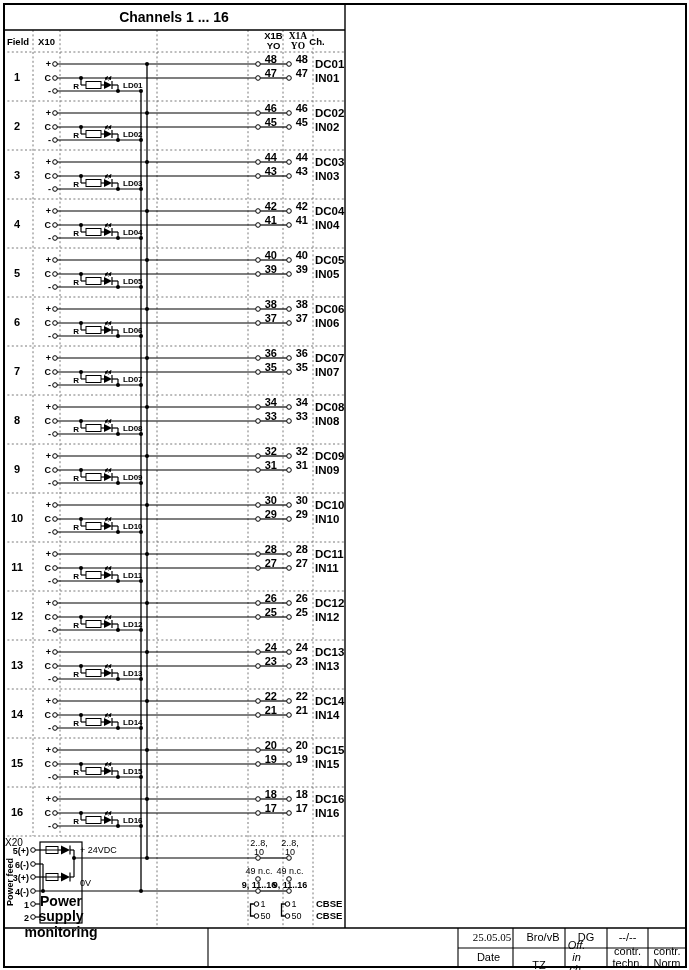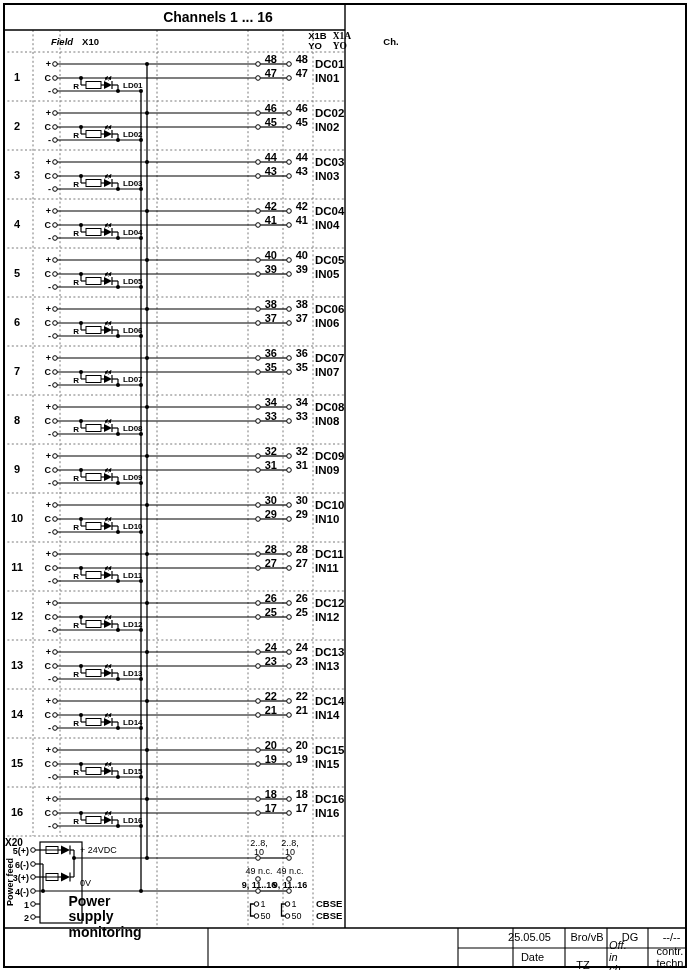--- a/index.html
+++ b/index.html
@@ -1,21 +1,21 @@
 <!DOCTYPE html>
 <html><head>
 <meta charset="utf-8">
 <style>
   html,body{margin:0;padding:0;background:#ffffff;}
   body{width:689px;height:970px;font-family:"Liberation Sans",sans-serif;color:#000;}
   .page{position:relative;width:689px;height:970px;background:#fff;overflow:hidden;}
   .abs{position:absolute;}
-  .ctr{display:flex;align-items:center;justify-content:center;padding-left:44px;}
+  .ctr{display:flex;align-items:center;justify-content:center;text-align:center;}
   .pre{white-space:pre-line;line-height:1.1;}
-  .b{font-weight:bold;}
+  .b{font-weight:normal;}
   #schematic{position:absolute;left:0;top:0;}
   .title{font-size:14px;font-weight:bold;}
   .hdr{font-size:9.5px;font-weight:bold;}
   .plabel{font-size:9px;font-weight:normal;}
   .tbcell{font-size:11px;line-height:1.08;white-space:pre-line;}
   .rot{transform:rotate(-90deg);transform-origin:0 0;font-size:9px;font-weight:bold;text-align:center;}
 </style>
 </head>
 <body>
 
@@ -734,40 +734,40 @@
       <circle cx="287.5" cy="916" r="2.3" fill="#fff" stroke="#000000" stroke-width="1"></circle>
       <polyline points="284.9,904 281.5,904 281.5,916 284.9,916" fill="none" stroke="#000000" stroke-width="1.3"></polyline>
       <text x="291.5" y="907" font-size="9" text-anchor="start" font-weight="normal" fill="#000000" font-family="&quot;Liberation Sans&quot;,sans-serif">1</text>
       <text x="291.5" y="919" font-size="9" text-anchor="start" font-weight="normal" fill="#000000" font-family="&quot;Liberation Sans&quot;,sans-serif">50</text>
       <text x="316" y="907" font-size="9.5" text-anchor="start" font-weight="bold" fill="#000000" font-family="&quot;Liberation Sans&quot;,sans-serif">CBSE</text>
       <text x="316" y="919" font-size="9.5" text-anchor="start" font-weight="bold" fill="#000000" font-family="&quot;Liberation Sans&quot;,sans-serif">CBSE</text>
     </svg>
 
   <div class="abs ctr title" style="left:3px;top:5px;width:342px;height:24px;">Channels 1 ... 16</div>
 
-  <div class="abs ctr hdr" style="left:3px;top:31px;width:30px;height:20px;font-style:italic;">Field</div>
+  <div class="abs ctr hdr" style="left:3px;top:31px;width:30px;height:20px;">Field</div>
   <div class="abs ctr hdr" style="left:33px;top:31px;width:27px;height:20px;">X10</div>
   <div class="abs ctr hdr pre" style="left:256px;top:30px;width:35px;height:22px;">X1B
 YO</div>
   <div class="abs ctr hdr pre" style="left:283px;top:30px;width:30px;height:22px;font-family:Liberation Serif, serif;">X1A
 YO</div>
-  <div class="abs ctr hdr" style="left:331px;top:31px;width:32px;height:20px;">Ch.</div>
+  <div class="abs ctr hdr" style="left:301px;top:31px;width:32px;height:20px;">Ch.</div>
 
   <div class="abs b" style="left:5px;top:837px;font-size:10px;">X20</div>
   <div class="abs rot" style="left:5px;top:921px;width:78px;">Power feed</div>
   <div class="abs plabel" style="left:80px;top:845px;">+ 24VDC</div>
   <div class="abs plabel" style="left:80px;top:878px;">0V</div>
   <div class="abs ctr pre" style="left:42px;top:894px;width:38px;font-size:14px;font-weight:bold;">Power
 supply
 monitoring</div>
 
   <div class="abs" style="left:3px;top:928px;width:205px;height:40px;"></div>
   <div class="abs" style="left:208px;top:928px;width:250px;height:40px;"></div>
 
-  <div class="abs ctr tbcell" style="left:458px;top:928px;width:55px;height:20px;">25.05.05</div>
+  <div class="abs ctr tbcell" style="left:458px;top:928px;width:68px;height:20px;font-family:Liberation Serif, serif;">25.05.05</div>
   <div class="abs ctr tbcell" style="left:513px;top:928px;width:60px;height:20px;">Bro/vB</div>
   <div class="abs ctr tbcell" style="left:565px;top:928px;width:42px;height:20px;">DG</div>
   <div class="abs ctr tbcell" style="left:607px;top:928px;width:41px;height:20px;">--/--</div>
   <div class="abs ctr tbcell" style="left:648px;top:928px;width:38px;height:20px;"></div>
 
   <div class="abs ctr tbcell" style="left:458px;top:948px;width:61px;height:20px;">Date</div>
   <div class="abs ctr tbcell" style="left:513px;top:948px;width:52px;height:36px;">TZ</div>
   <div class="abs ctr tbcell" style="left:565px;top:948px;width:23px;height:20px;font-style:italic;">Off.
 in ch.</div>
   <div class="abs ctr tbcell" style="left:607px;top:948px;width:41px;height:20px;">contr.

